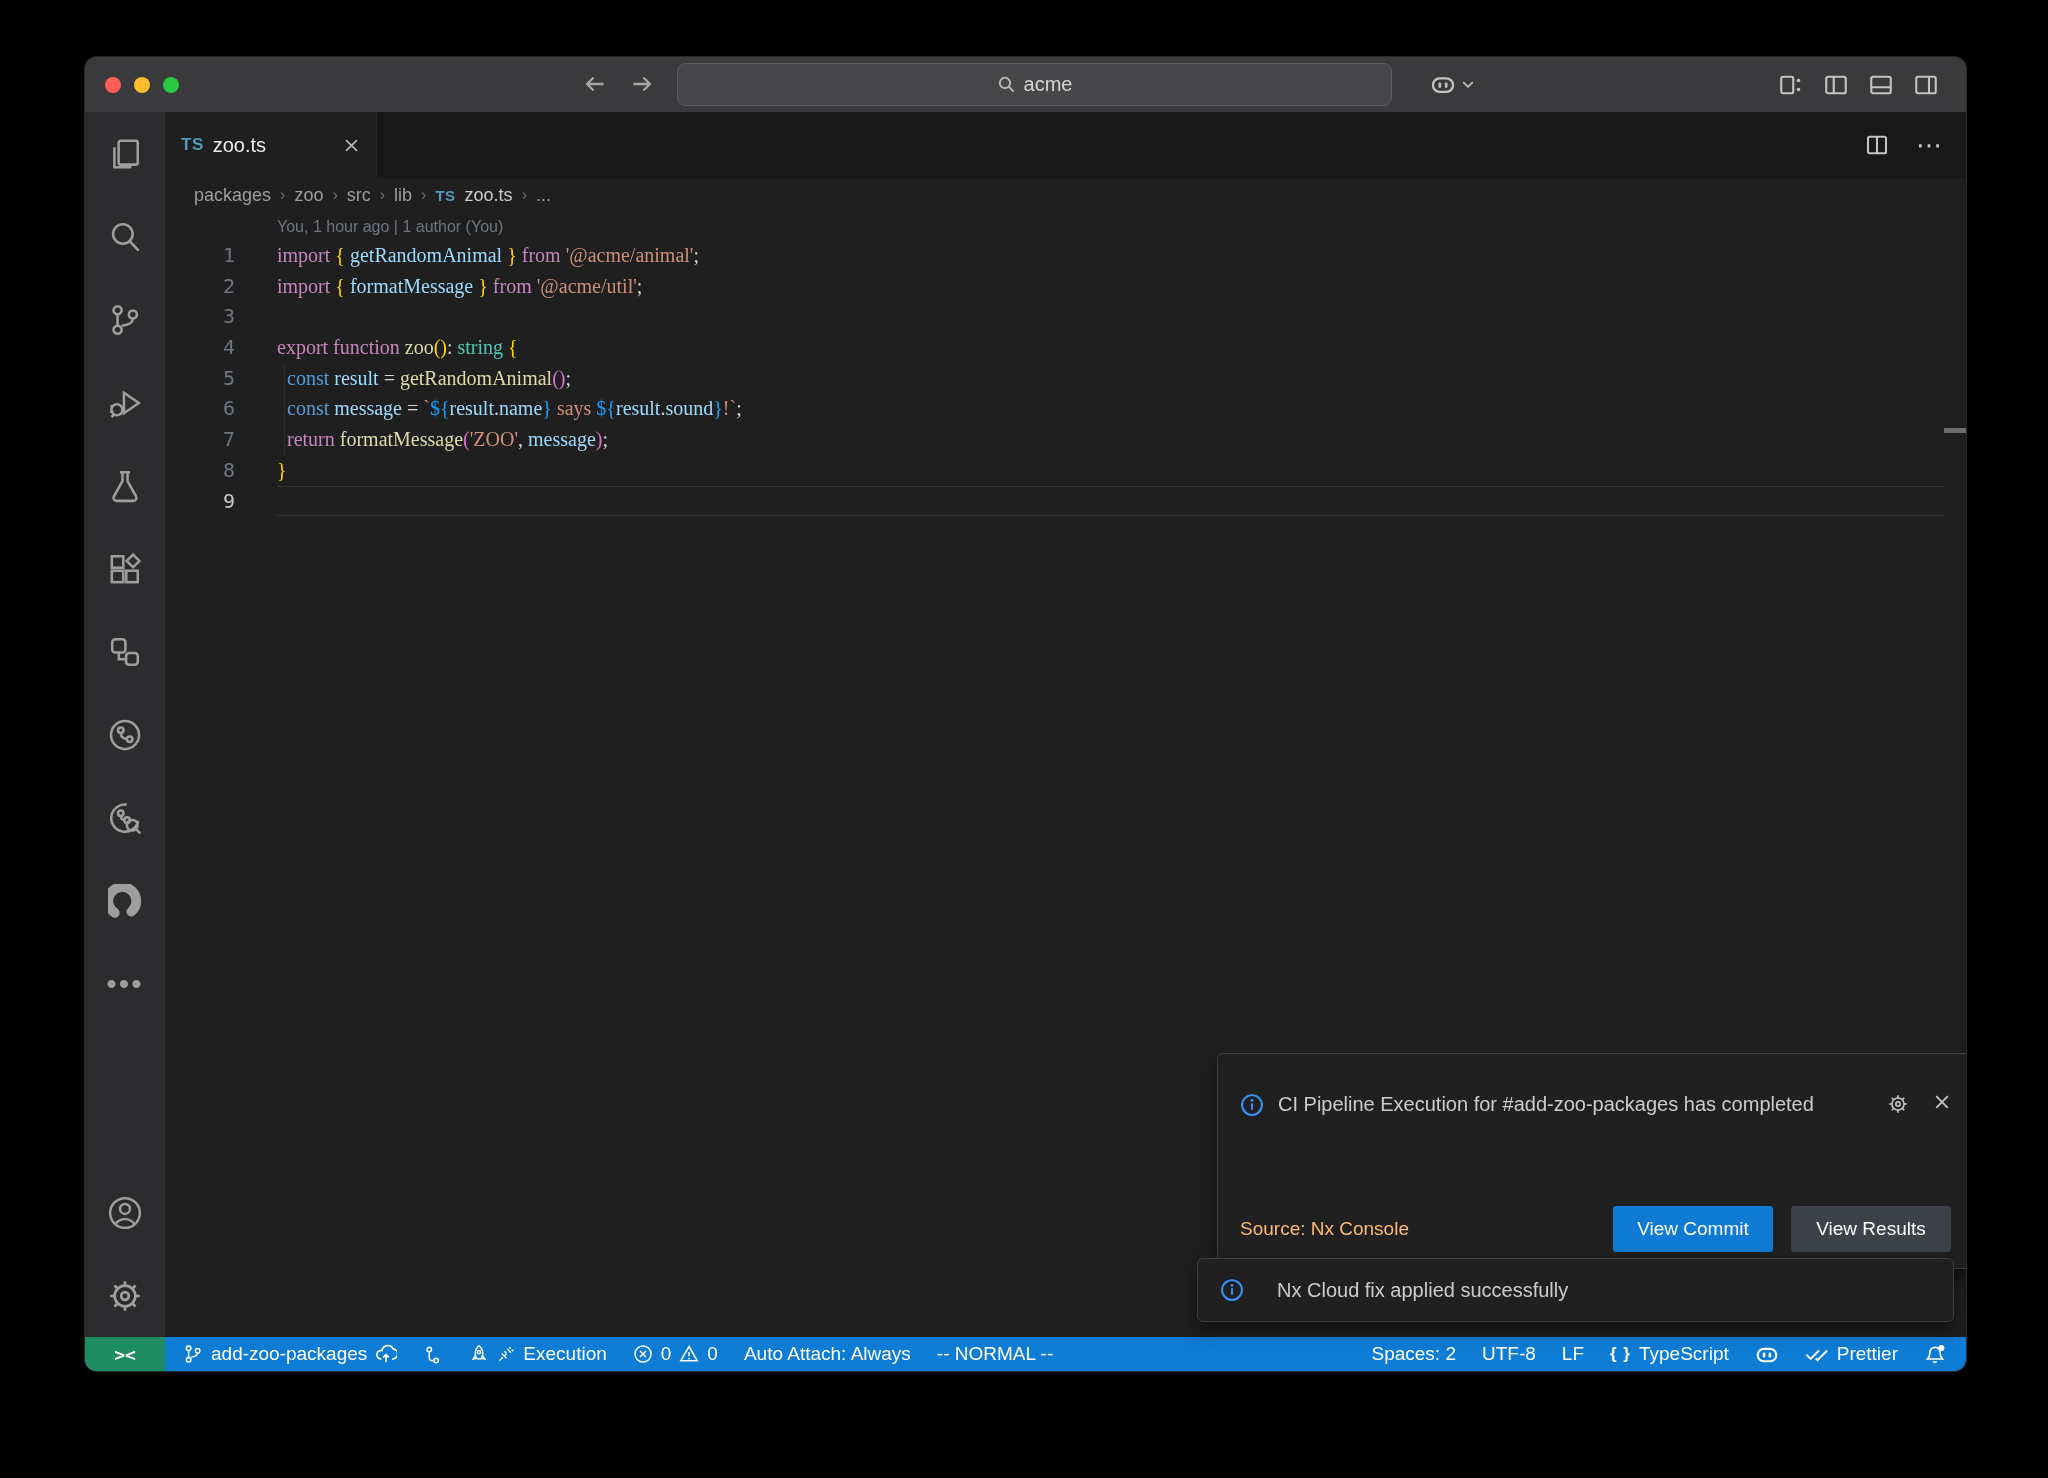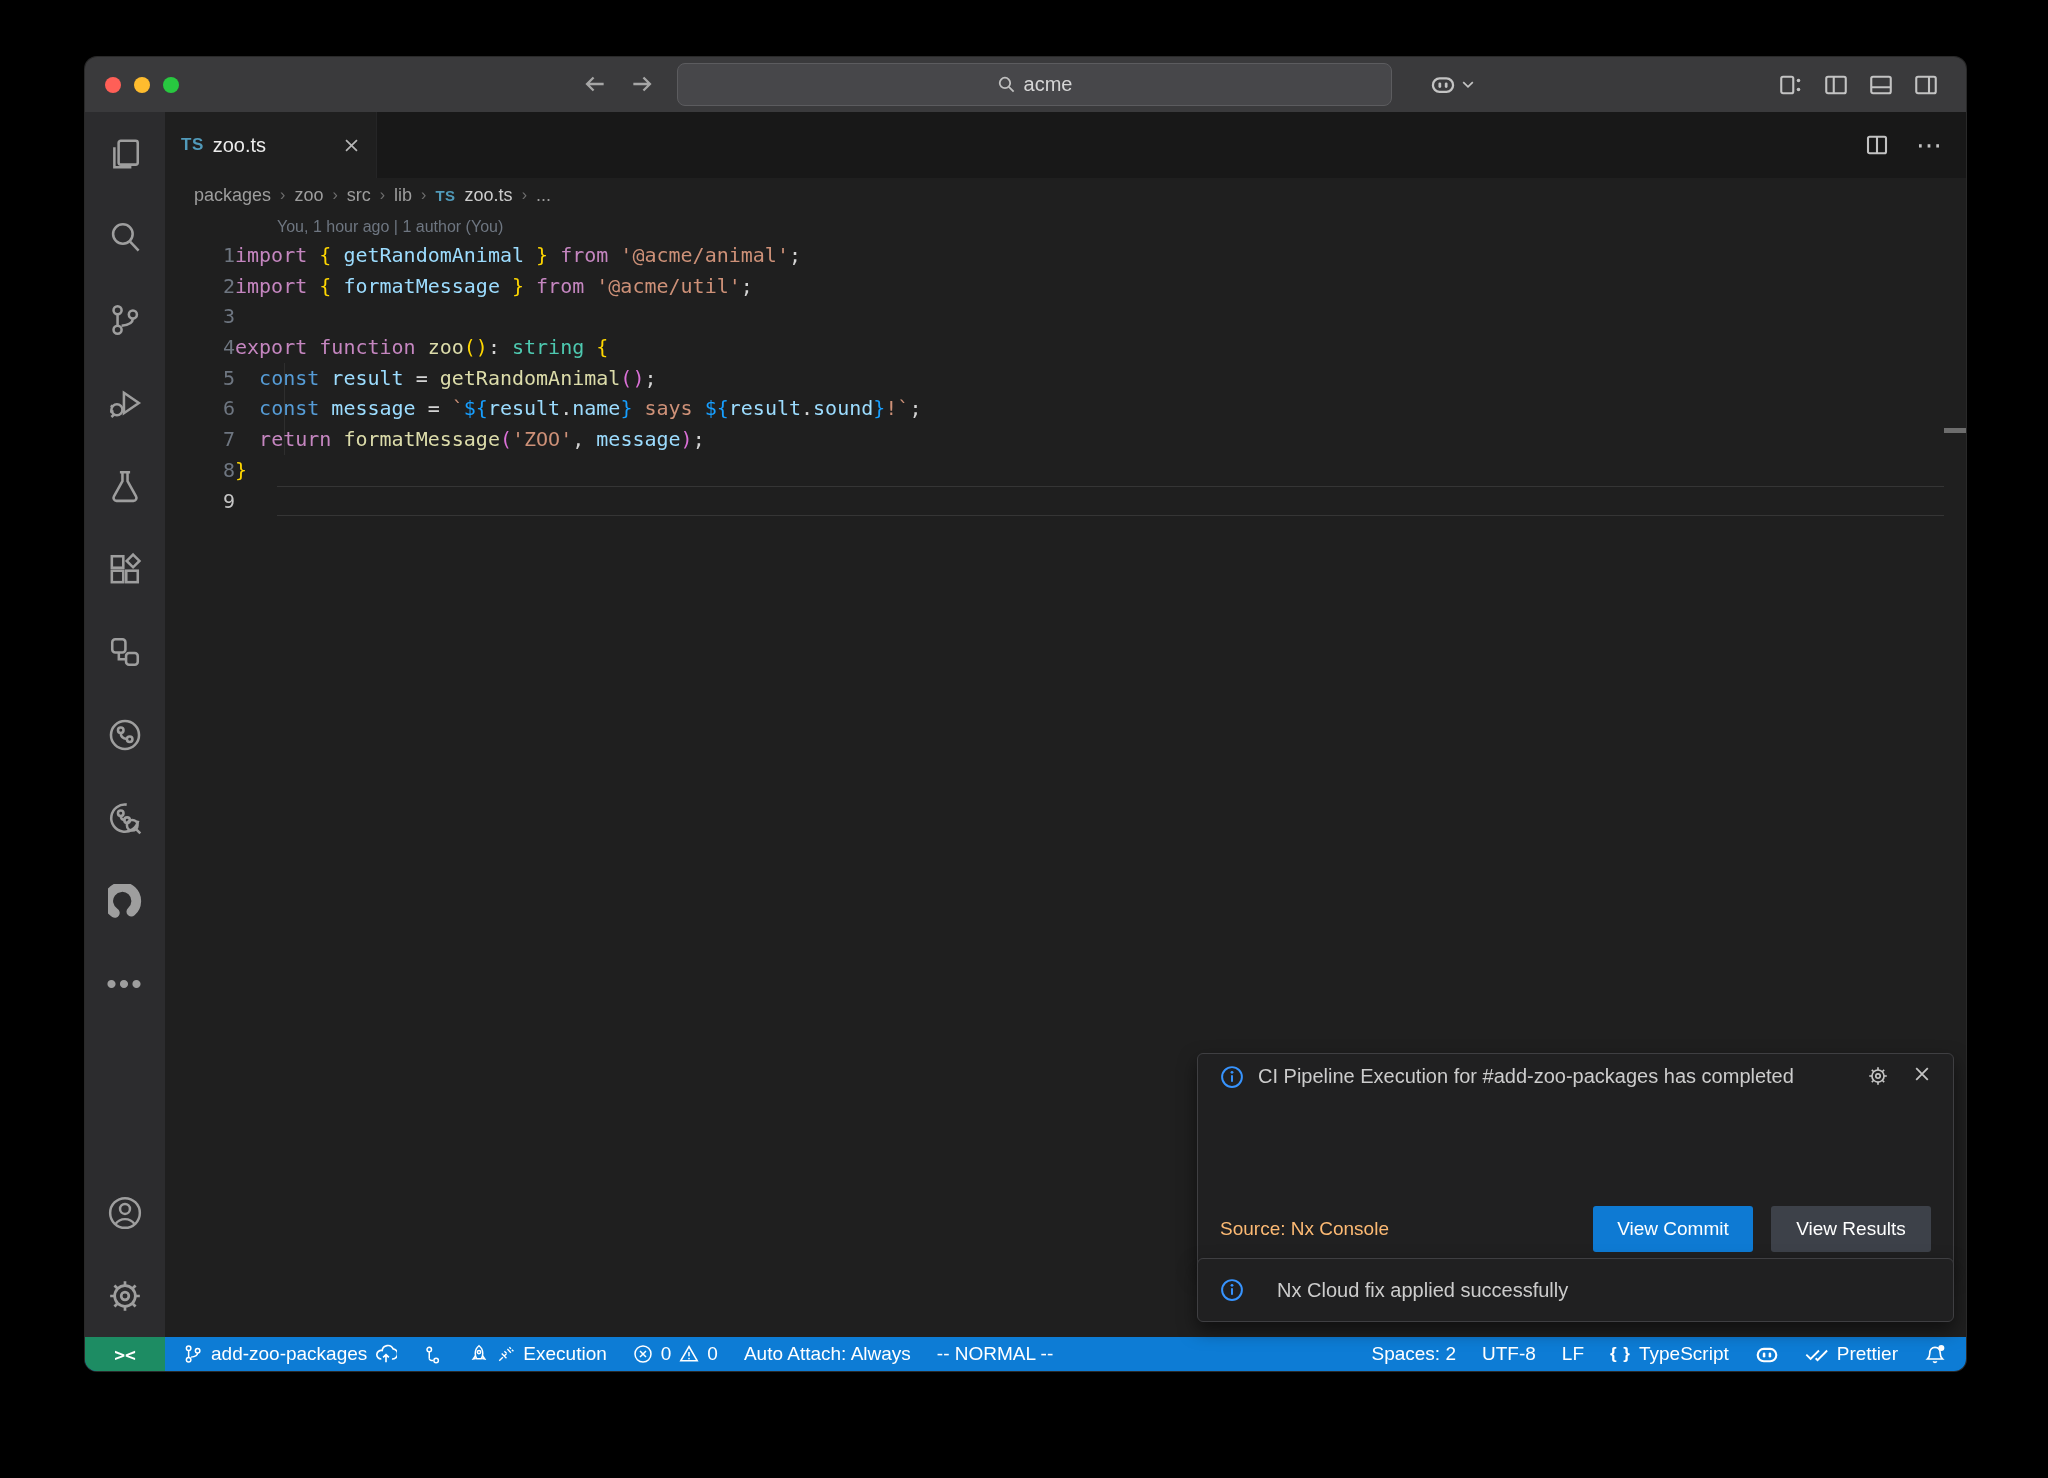--- a/index.html
+++ b/index.html
@@ -40,29 +40,29 @@
   .crumb-sep{color:#6e6e6e;font-size:16px;}
   .crumb-ts{color:#519aba;font-weight:700;font-size:15px;letter-spacing:.5px;}
   .crumb-file{color:#cccccc;}
   
   .editor{position:relative;flex:1;overflow:hidden;background:#1f1f1f;}
   .blame{margin-left:112px;padding-top:6px;height:22px;font-size:16px;color:#6e7681;}
   .code{position:relative;font-family:"DejaVu Sans Mono",monospace;font-size:20px;line-height:30.7px;}
   .code-line{display:flex;height:30.7px;position:relative;}
   .ln{width:70px;text-align:right;color:#6e7681;flex:0 0 70px;}
   .code-line.active .ln{color:#c6c6c6;}
-  .lc{white-space:pre;color:#d4d4d4;}
+  .lc{margin-left:42px;white-space:pre;color:#d4d4d4;font-family:Liberation Serif, serif;}
   .code-line.active::after{content:"";position:absolute;left:112px;right:22px;top:0;bottom:0;
         border-top:1px solid rgba(255,255,255,0.10);border-bottom:1px solid rgba(255,255,255,0.10);}
   .indent-guide{position:absolute;left:119px;top:151px;width:1px;height:92px;background:rgba(255,255,255,0.07);}
   .ruler-mark{position:absolute;right:0;top:216px;width:22px;height:5px;background:#6d6d6d;}
   
   .toast{position:absolute;left:1112px;width:757px;background:#202021;border:1px solid #3f3f42;
          border-radius:6px;box-shadow:0 8px 18px rgba(0,0,0,0.5);box-sizing:border-box;z-index:5;color:#cccccc;}
-  .toast1{top:996px;height:216px;padding:8px 22px;}
+  .toast1{top:996px;height:216px;padding:36px 22px;margin-left:20px;}
   .toast2{top:1201px;height:64px;display:flex;align-items:center;padding:0 22px;gap:19px;}
   .toast-row1{display:flex;align-items:flex-start;}
   .toast-msg{font-size:20px;line-height:29px;max-width:540px;margin-left:14px;}
   .toast-controls{margin-left:auto;display:flex;gap:24px;color:#c5c5c5;padding-top:3px;}
   .toast-footer{position:absolute;left:22px;right:22px;bottom:16px;display:flex;align-items:center;}
   .toast-source{font-size:19px;color:#fdba74;}
   .toast-buttons{margin-left:auto;display:flex;gap:18px;}
   .btn{height:46px;min-width:160px;padding:0 20px;border:none;border-radius:3px;color:#fff;font-size:19px;
        font-family:"Liberation Sans",sans-serif;display:flex;align-items:center;justify-content:center;}
   .btn-primary{background:#0e7ad3;}

